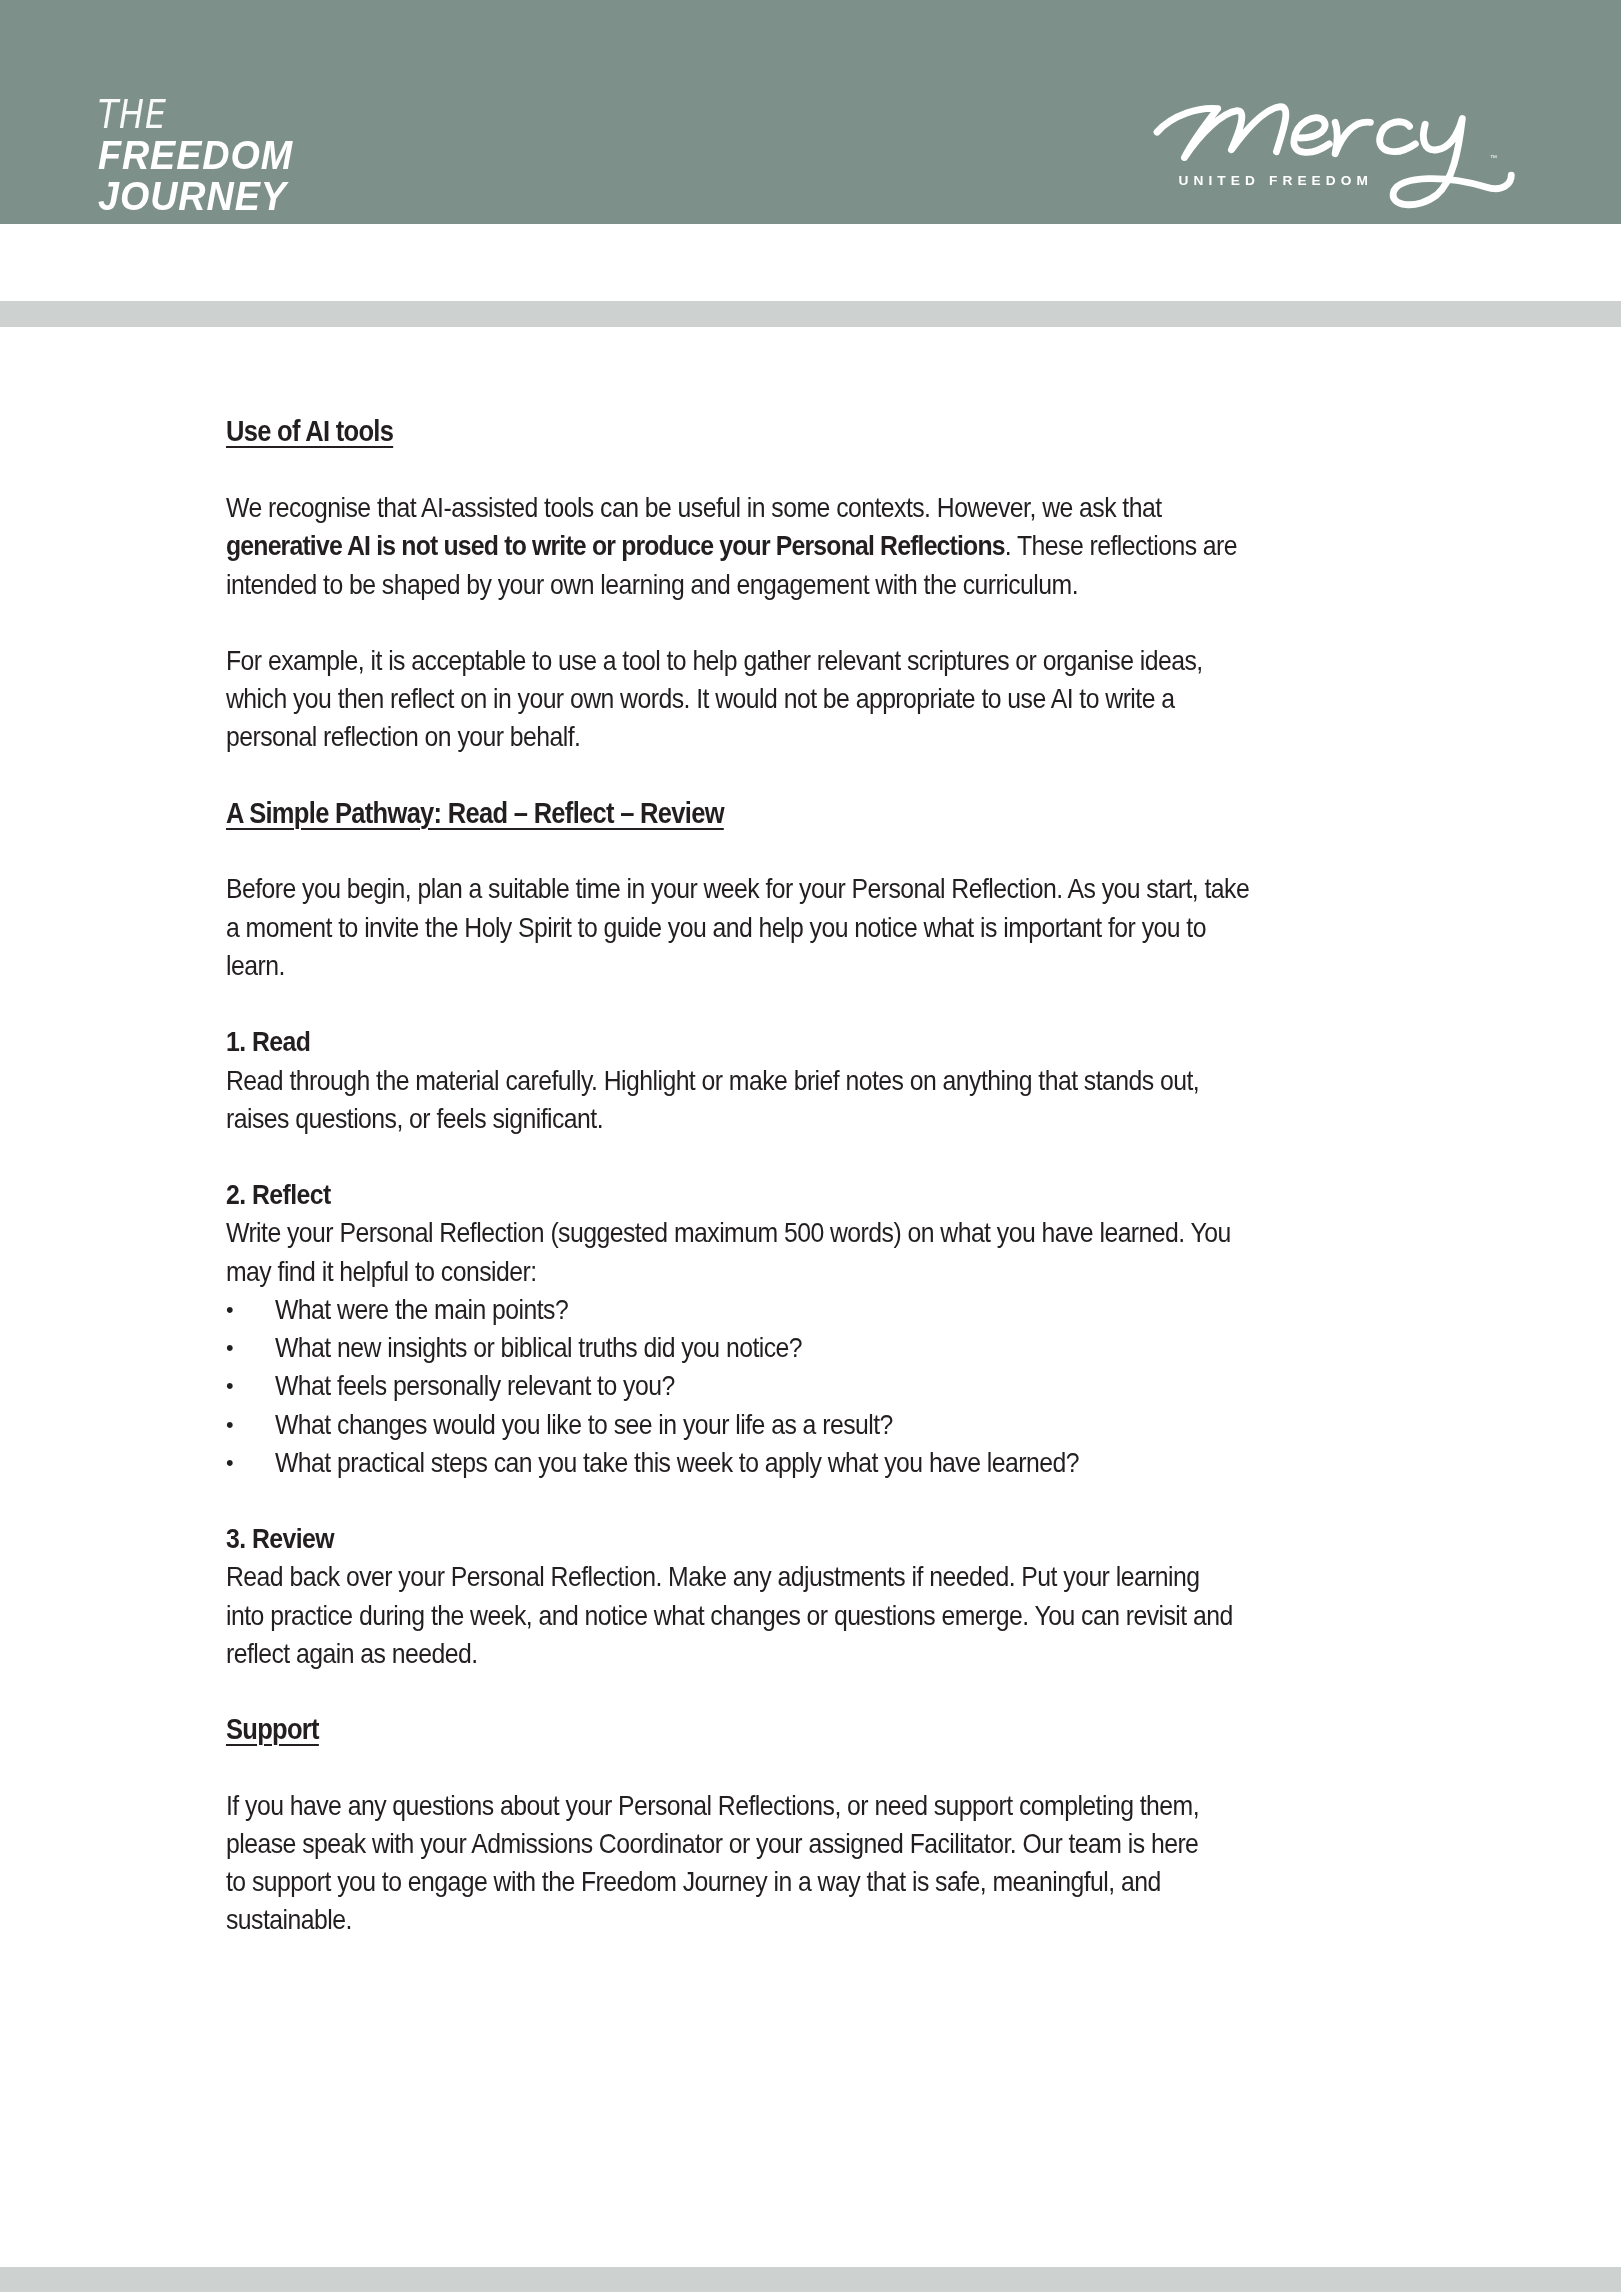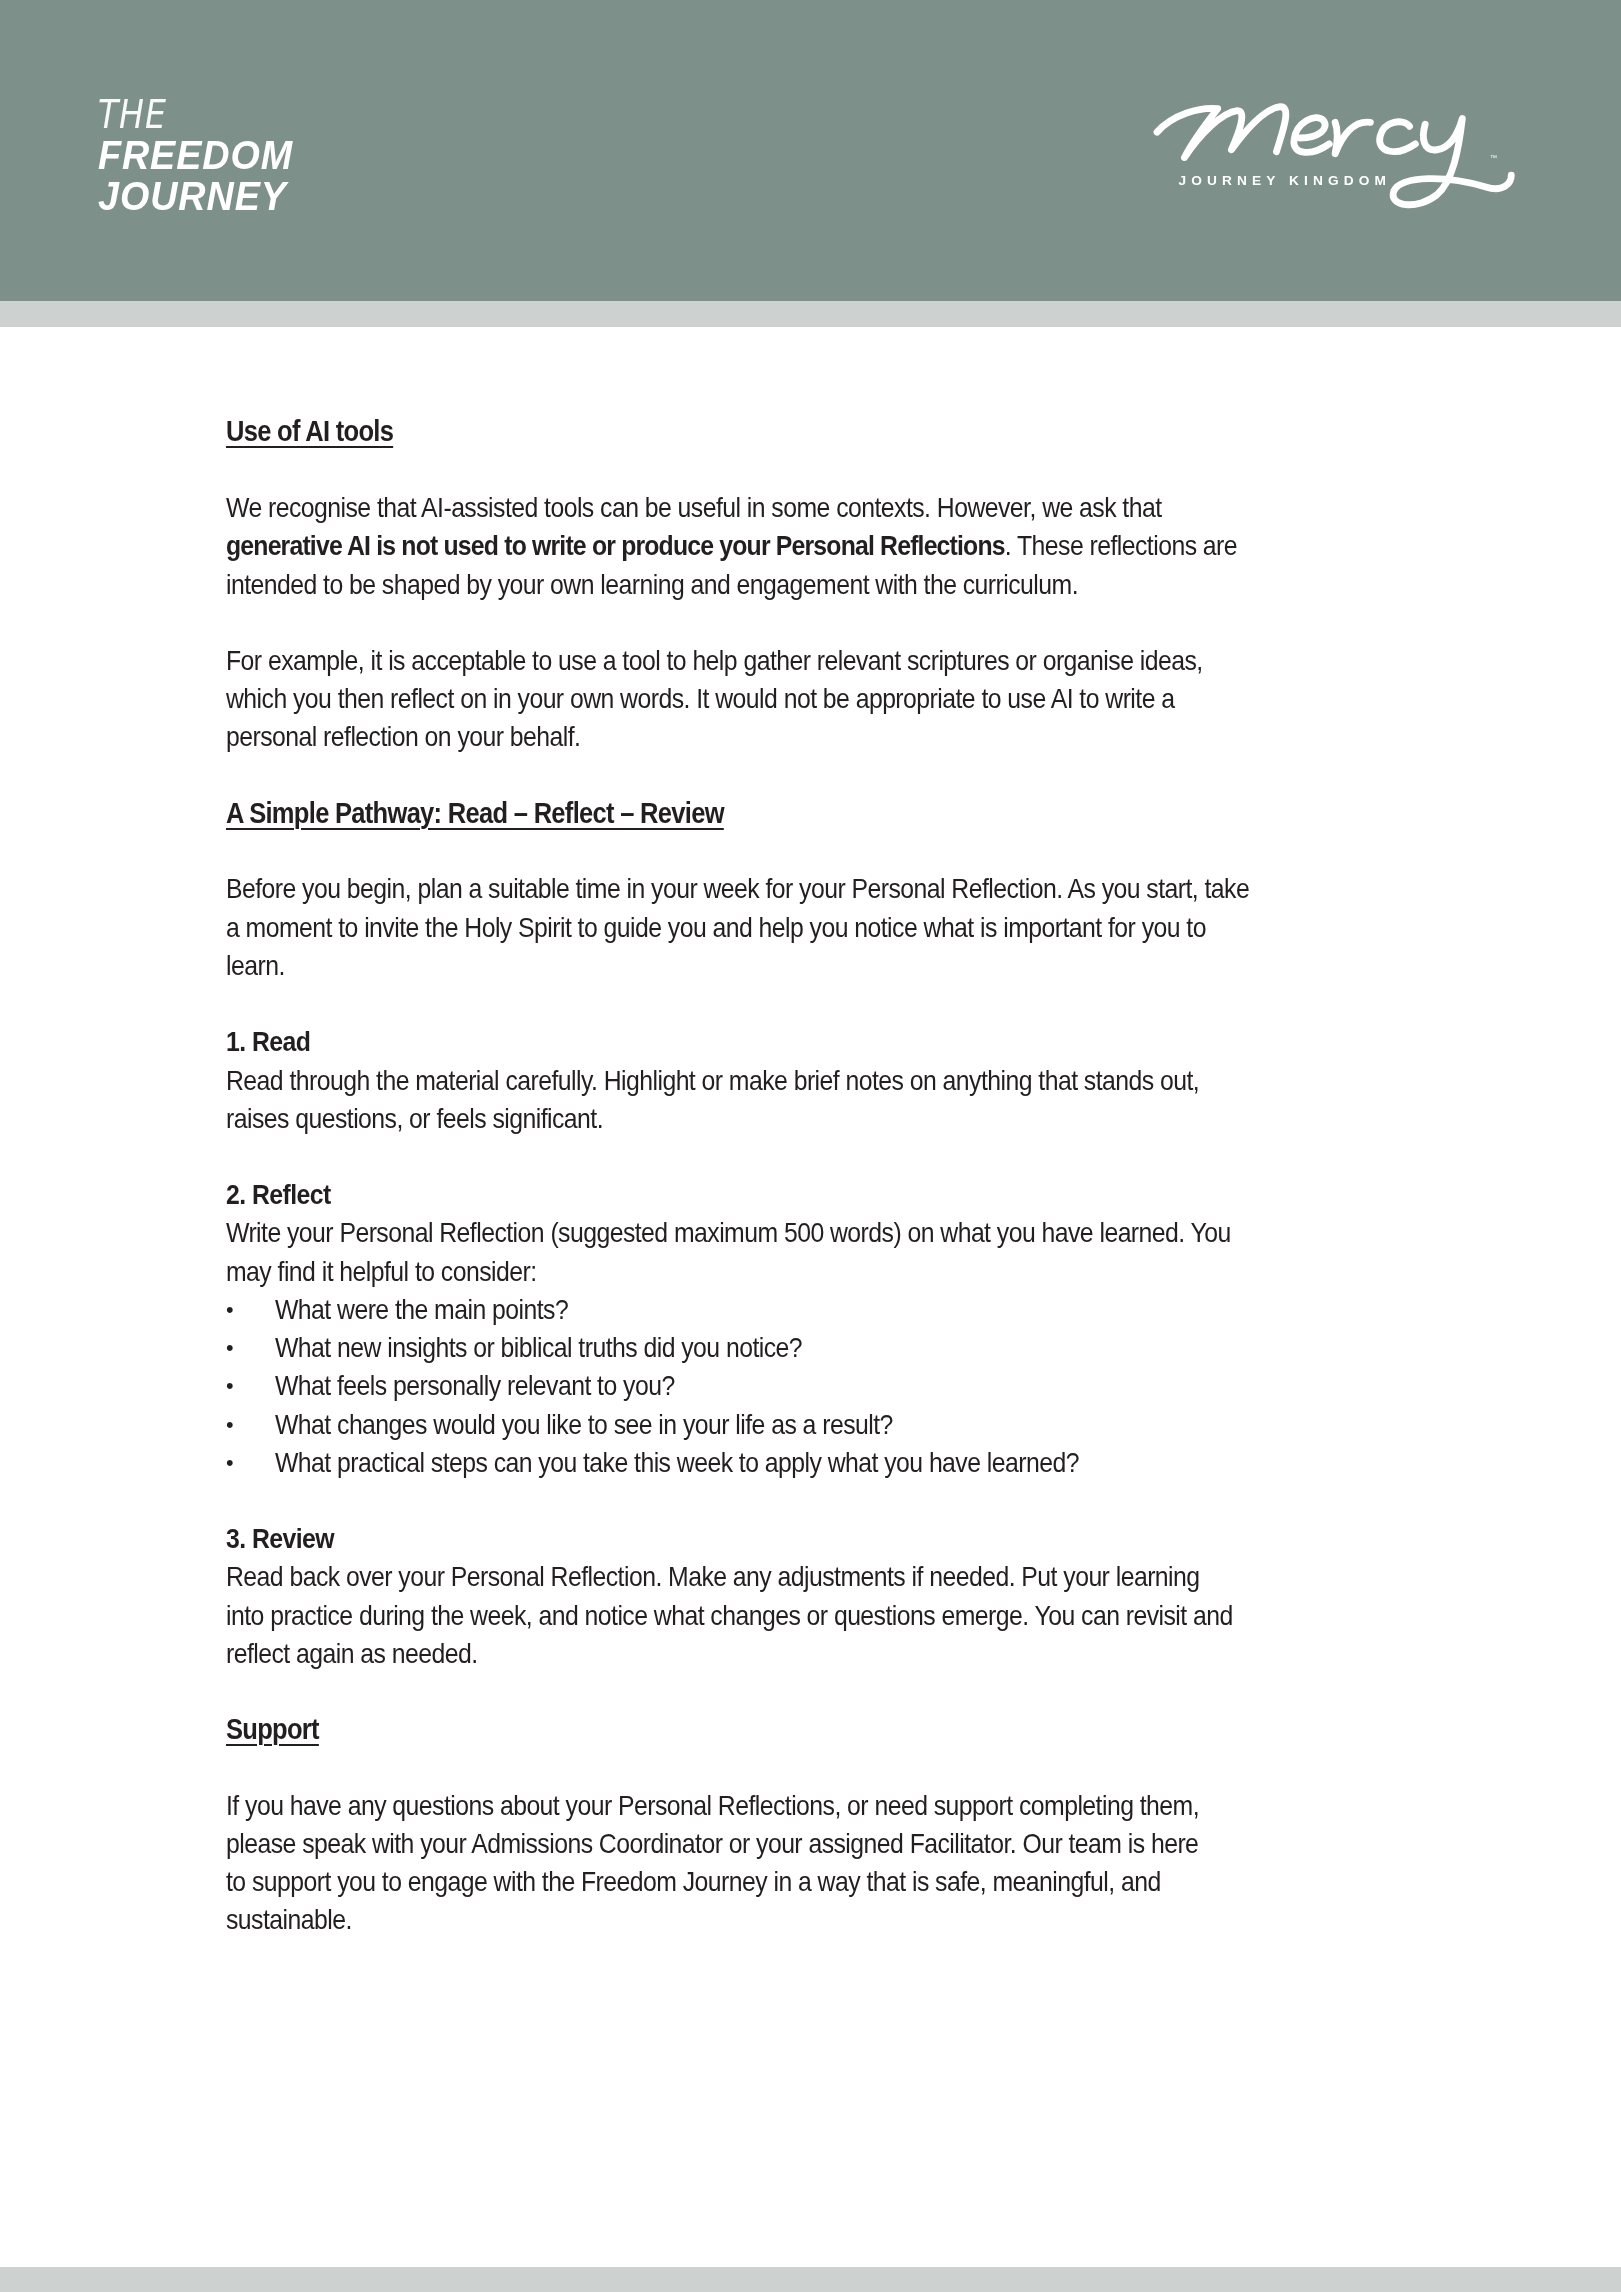--- a/index.html
+++ b/index.html
@@ -2,21 +2,21 @@
 <html><head>
 <meta charset="utf-8">
 <style>
   html, body { margin: 0; padding: 0; }
   body {
     width: 1621px; height: 2293px; position: relative; overflow: hidden;
     background: #ffffff; color: #231f20;
     font-family: "Liberation Sans", "DejaVu Sans", sans-serif;
   }
   .header {
-    position: absolute; left: 0; top: 0; width: 1621px; height: 301px;
+    position: absolute; left: 0; top: 0; width: 1621px; height: 224px;
     background: #7e908a;
   }
   .header-band {
     position: absolute; left: 0; top: 301px; width: 1621px; height: 25.5px;
     background: #cdd1cf;
   }
   .footer-band {
     position: absolute; left: 0; top: 2267px; width: 1621px; height: 25.5px;
     background: #cdd1cf;
   }
@@ -71,21 +71,21 @@
   <div class="mercy-logo">
     <svg width="377" height="137" viewBox="0 0 385 140">
       <g fill="none" stroke="#ffffff" stroke-width="7" stroke-linecap="round" stroke-linejoin="round">
         <path d="M4 40 C 20 22, 48 14, 66 16 C 52 34, 40 50, 32 66 C 48 42, 70 20, 86 18 C 96 18, 88 40, 80 58 C 96 36, 114 16, 130 14 C 142 14, 132 40, 126 60"></path>
         <path d="M150 46 C 170 46, 180 36, 174 28 C 166 20, 146 30, 144 48 C 142 62, 160 66, 180 52"></path>
         <path d="M186 30 C 190 40, 188 52, 186 62 C 194 42, 206 28, 222 30"></path>
         <path d="M262 34 C 256 26, 236 28, 232 44 C 228 60, 248 66, 268 52"></path>
         <path d="M278 32 C 274 46, 276 60, 290 58 C 304 56, 312 40, 316 26 C 312 60, 306 90, 290 104 C 270 120, 240 116, 246 100 C 254 84, 300 84, 340 96 C 358 102, 366 92, 366 84"></path>
       </g>
     </svg>
-    <span class="mercy-sub">JOURNEY KINGDOM</span>
+    <span class="mercy-sub">UNITED FREEDOM</span>
     <span class="mercy-tm">™</span>
   </div>
 </div>
 <div class="header-band"></div>
 
 <div class="content">
 
   <div class="line h" style="top:412px">Use of AI tools</div>
   <div class="line" style="top:489px">We recognise that AI-assisted tools can be useful in some contexts. However, we ask that</div>
   <div class="line" style="top:527px"><b>generative AI is not used to write or produce your Personal Reflections</b><span>. These reflections are</span></div>

